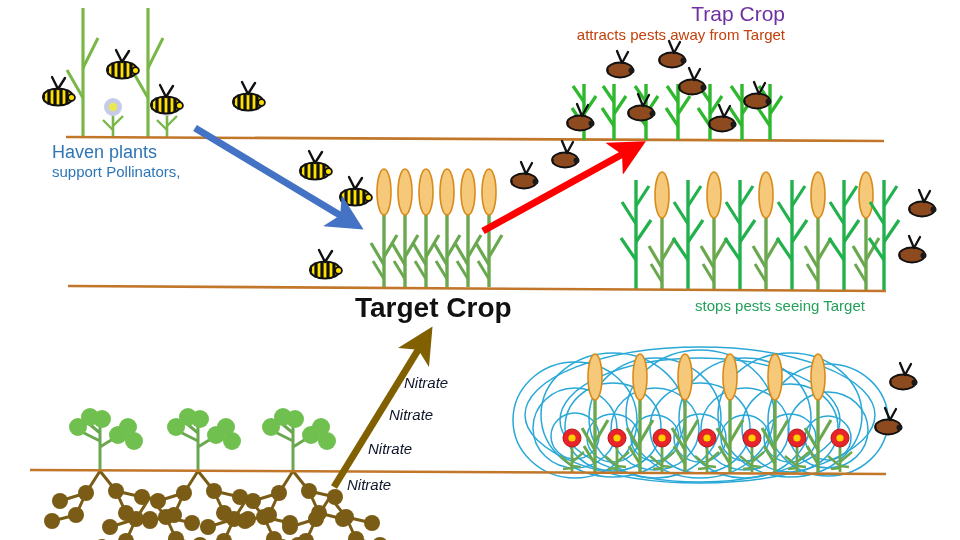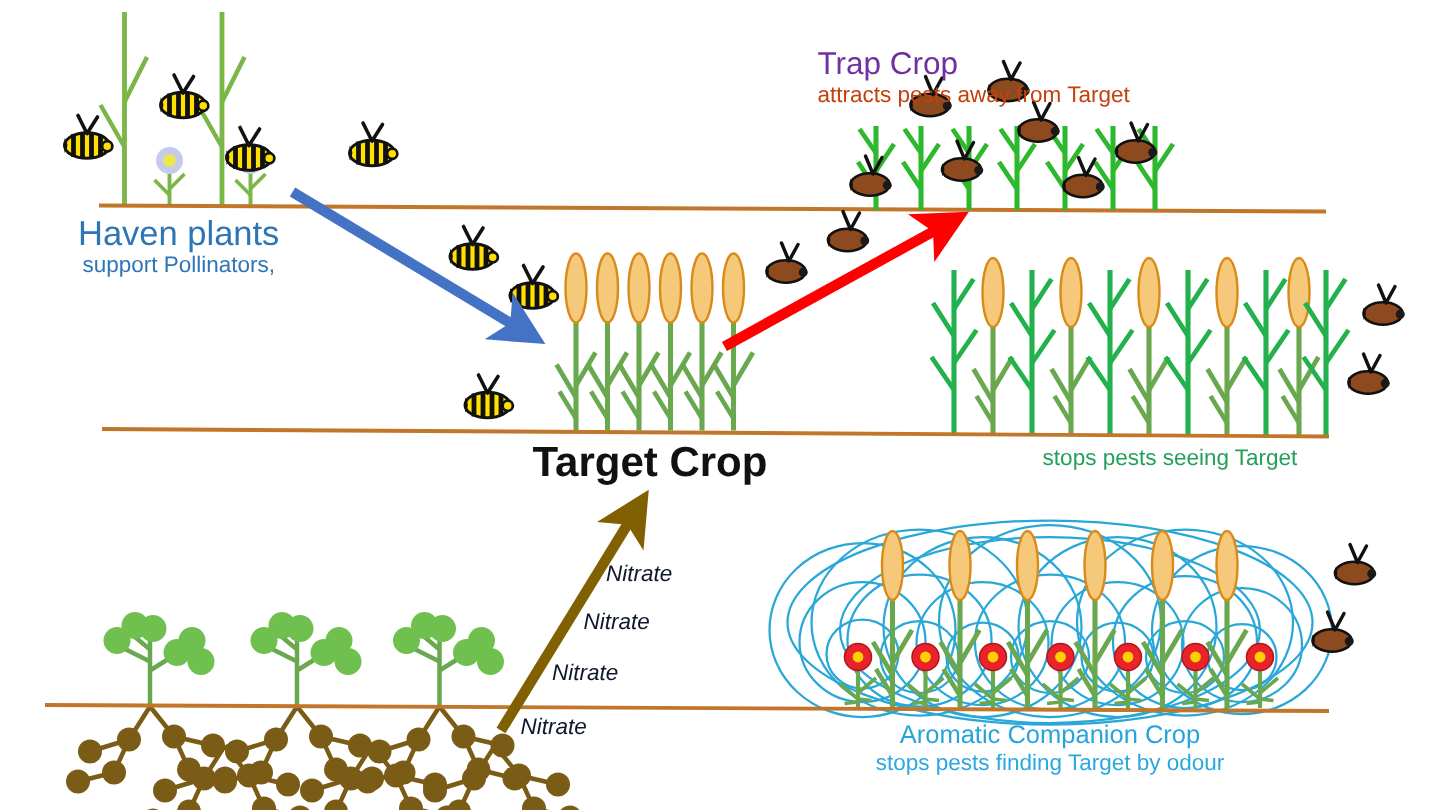--- a/index.html
+++ b/index.html
@@ -7,24 +7,24 @@
   body{width:960px;height:540px;overflow:hidden;
        font-family:"Liberation Sans","DejaVu Sans",sans-serif;}
   #stage{position:relative;width:960px;height:540px;background:#fff;}
   #stage svg.layer{position:absolute;left:0;top:0;width:960px;height:540px;}
   .lbl{position:absolute;white-space:nowrap;line-height:1.15;}
   .lbl .t1{display:block;}
   .lbl .t2{display:block;}
 
   
   #lbl-haven{left:52px;top:142px;text-align:left;color:#2e74b5;}
-  #lbl-haven .t1{font-size:23px;color:#2e75b6;}
+  #lbl-haven .t1{font-size:18px;color:#2e75b6;}
   #lbl-haven .t2{font-size:15px;color:#2e75b6;text-align:center;}
 
-  #lbl-trap{left:545px;top:2px;text-align:left;width:240px;color:#7030a0;margin-top:29px;}
+  #lbl-trap{left:545px;top:2px;text-align:right;width:240px;color:#7030a0;}
   #lbl-trap .t1{font-size:21px;color:#7030a0;}
   #lbl-trap .t2{font-size:15px;color:#c2410c;}
 
   #lbl-target{left:355px;top:292px;font-size:28px;color:#111111;font-weight:bold;}
 
   #lbl-screen{left:660px;top:297px;text-align:center;width:240px;color:#23a05a;}
   #lbl-screen .t1{font-size:17px;color:#1f9e55;}
   #lbl-screen .t2{font-size:15px;color:#23a05a;}
 
   #lbl-aromatic{left:540px;top:480px;text-align:center;width:320px;color:#2aa8e0;}
@@ -274,24 +274,20 @@
     <span class="t1">Trap Crop</span>
     <span class="t2">attracts pests away from Target</span>
   </div>
 
   <div class="lbl" id="lbl-target">Target Crop</div>
 
   <div class="lbl" id="lbl-screen">
     <span class="t2">stops pests seeing Target</span>
   </div>
 
-  <div class="lbl" id="lbl-aromatic">
-    <span class="t1">Aromatic Companion Crop</span>
-    <span class="t2">stops pests finding Target by odour</span>
-  </div>
 
 
   <div class="nitrate" id="nit0">Nitrate</div>
   <div class="nitrate" id="nit1">Nitrate</div>
   <div class="nitrate" id="nit2">Nitrate</div>
   <div class="nitrate" id="nit3">Nitrate</div>
 
 </div>
 
 </body></html>

